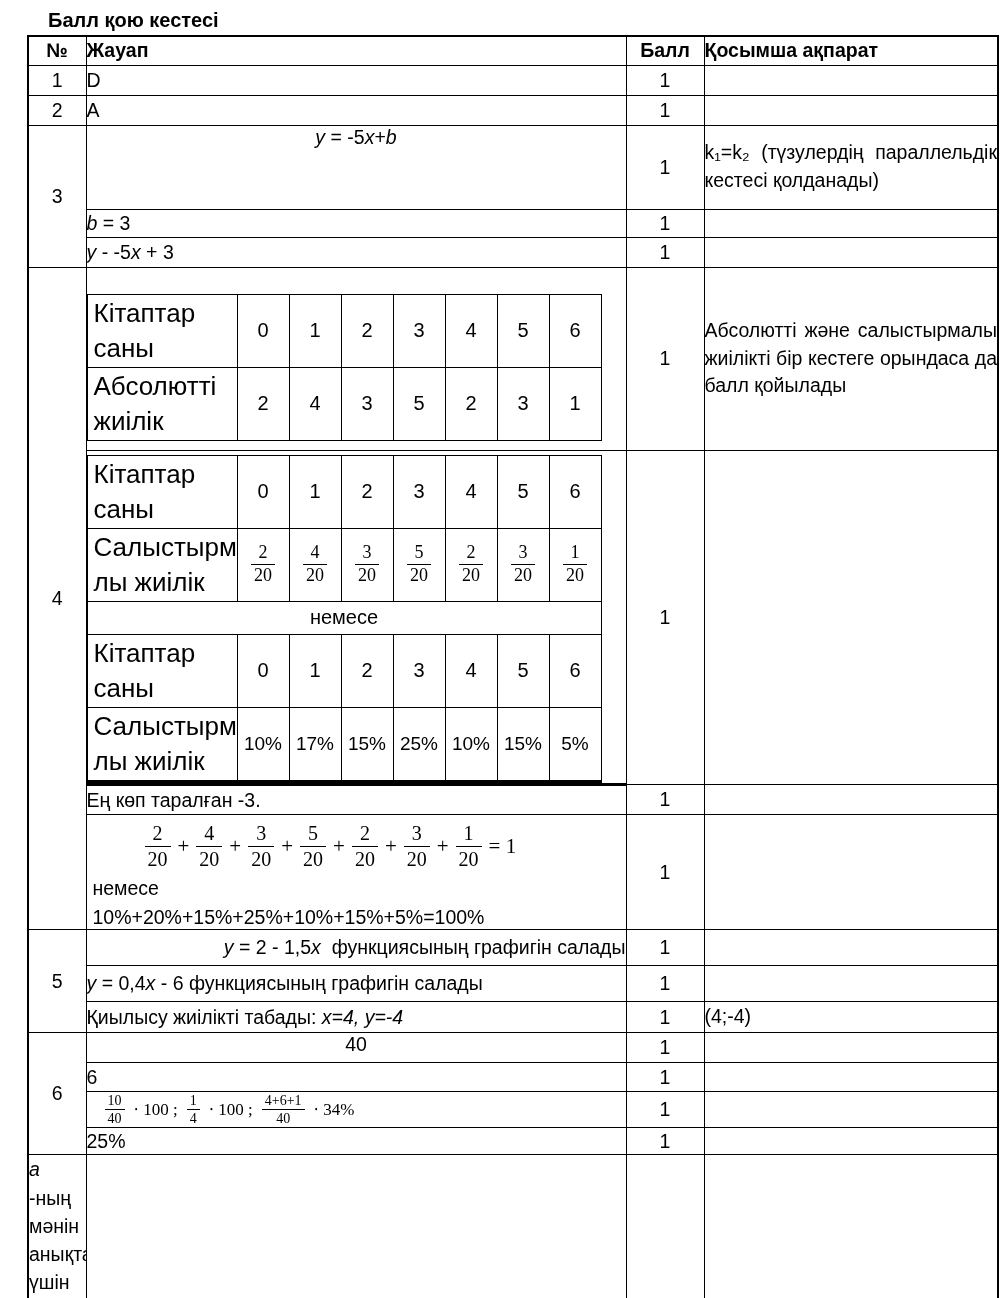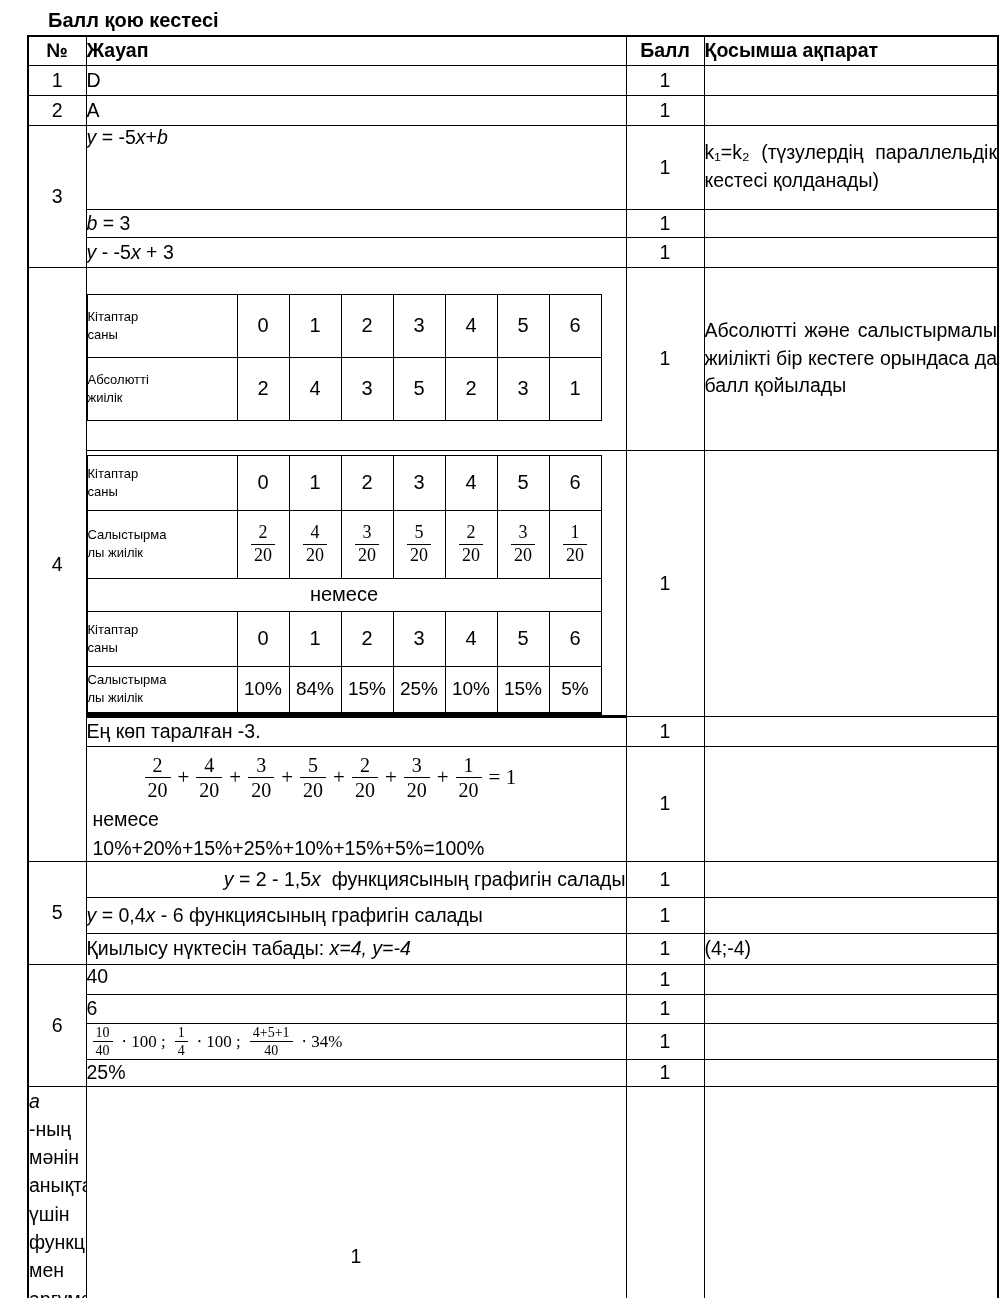--- a/index.html
+++ b/index.html
@@ -10,49 +10,49 @@
   .title{font-weight:bold;font-size:20px;margin:9px 0 3px 48px;}
   table.main{
     border-collapse:collapse;table-layout:fixed;width:970px;margin-left:27px;
     border:2.5px solid #000;
   }
   .main td,.main th{border:1.5px solid #000;font-size:19.5px;font-weight:normal;
     padding:0;overflow:hidden;}
   .main th{font-weight:bold;}
   .numc{text-align:center;vertical-align:middle;}
   .ans{text-align:left;vertical-align:middle;padding:2px 6px;}
-  .vtop{vertical-align:top;padding-top:4px;}
+  .vtop{vertical-align:top;padding-top:4px;text-align:center;}
   .score{text-align:center;vertical-align:middle;}
   .extra{ text-align:justify;vertical-align:middle;padding:2px 7px;line-height:1.42;}
   .extra-left{text-align:left;}
   .hleft{text-align:left;padding-left:6px;}
   .it{font-style:italic;}
   .pre{white-space:pre-wrap;text-align:right;}
   .just{text-align:justify;line-height:1.45;padding:4px 7px 2px 7px;vertical-align:top;}
   
   .cellpad0{padding:0 0 0 0;vertical-align:top;}
   table.inner{border-collapse:collapse;table-layout:fixed;width:514px;margin:0;}
   .inner td{border:1.5px solid #000;text-align:center;vertical-align:middle;font-size:20px;padding:0;}
-  .inner td.lbl{text-align:left;padding:1px 0;white-space:pre-line;line-height:1.35;font-size:13px;}
+  .inner td.lbl{text-align:left;padding:1px 6px;white-space:pre-line;line-height:1.35;font-size:26px;}
   .inner tr.lastthick td{border-bottom:3px solid #000;}
   .orcell{text-align:center;font-size:19.5px;}
   .gap-top-a{height:26px;}
   .gap-top-b{height:4px;}
   
   .frac{display:inline-block;text-align:center;vertical-align:middle;
     font-family:"Liberation Serif",serif;}
   .frac .fn{display:block;padding:0 3px;line-height:1.22;}
   .frac .fd{display:block;border-top:1.6px solid #000;padding:0 3px;line-height:1.22;}
   .frac-cell .frac{font-size:18px;}
   .sumline{display:flex;align-items:center;gap:7px;font-family:"Liberation Serif",serif;
     font-size:21px;margin:6px 0 2px 58px;}
   .sumline .frac{font-size:20px;}
   .subline{font-size:19.5px;padding-left:6px;margin-top:6px;}
   .r6line{display:flex;align-items:center;gap:9px;font-family:"Liberation Serif",serif;
-    font-size:17px;padding-left:6px;}
+    font-size:17px;padding-left:18px;}
   .r6line .frac{font-size:14px;}
   .r6line .frac .fd{border-top:1.2px solid #000;}
 </style>
 </head>
 <body>
 
 <div class="title">Балл қою кестесі</div>
 
 <table class="main">
   <colgroup>
@@ -194,21 +194,21 @@
           <td>2</td>
           <td>3</td>
           <td>4</td>
           <td>5</td>
           <td>6</td>
         </tr>
         <tr style="height:47px" class="lastthick">
           <td class="lbl">Салыстырма
 лы жиілік</td>
           <td style="font-size:19px">10%</td>
-          <td style="font-size:19px">84%</td>
+          <td style="font-size:19px">17%</td>
           <td style="font-size:19px">15%</td>
           <td style="font-size:19px">25%</td>
           <td style="font-size:19px">10%</td>
           <td style="font-size:19px">15%</td>
           <td style="font-size:19px">5%</td>
         </tr>
       </tbody>
           </table>
     </td>
     <td class="score">1</td>
@@ -272,21 +272,21 @@
     <td class="ans pre"><span class="it">y</span><span> = 2 - 1,5</span><span class="it">x</span><span>  функциясының графигін салады</span></td>
     <td class="score">1</td>
     <td class="extra"></td>
   </tr>
   <tr style="height:36px">
     <td class="ans"><span class="it">y</span><span> = 0,4</span><span class="it">x</span><span> - 6 функциясының графигін салады</span></td>
     <td class="score">1</td>
     <td class="extra"></td>
   </tr>
   <tr style="height:31px">
-    <td class="ans"><span>Қиылысу нүктесін табады: </span><span class="it">x=4, y=-4</span></td>
+    <td class="ans"><span>Қиылысу жиілікті табады: </span><span class="it">x=4, y=-4</span></td>
     <td class="score">1</td>
     <td class="extra extra-left">(4;-4)</td>
   </tr>
 
   <tr style="height:30px">
     <td class="numc" rowspan="4">6</td>
     <td class="ans vtop">40</td>
     <td class="score">1</td>
     <td class="extra"></td>
   </tr>
@@ -302,21 +302,21 @@
               <span class="fn">10</span>
               <span class="fd">40</span>
             </span>
         <span>⋅ 100 ;</span>
         <span class="frac">
               <span class="fn">1</span>
               <span class="fd">4</span>
             </span>
         <span>⋅ 100 ;</span>
         <span class="frac">
-              <span class="fn">4+5+1</span>
+              <span class="fn">4+6+1</span>
               <span class="fd">40</span>
             </span>
         <span>⋅ 34%</span>
       </div>
     </td>
     <td class="score">1</td>
     <td class="extra"></td>
   </tr>
   <tr style="height:27px">
     <td class="ans">25%</td>

